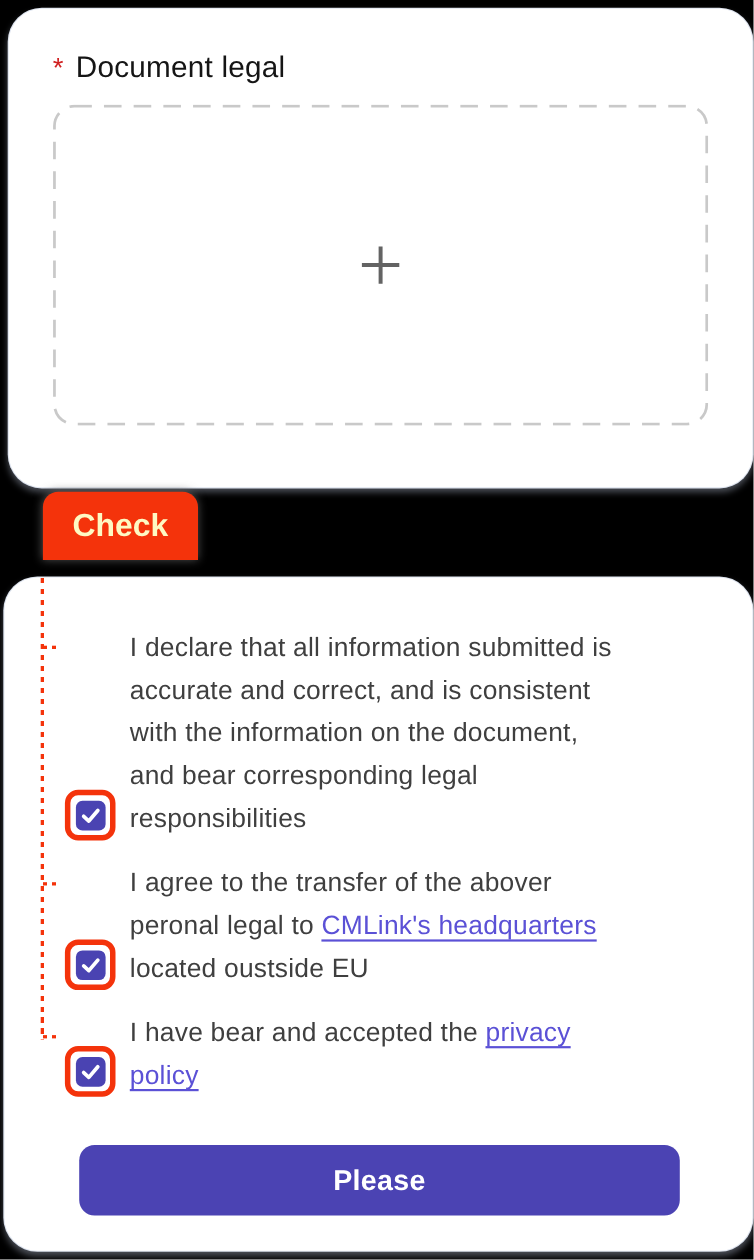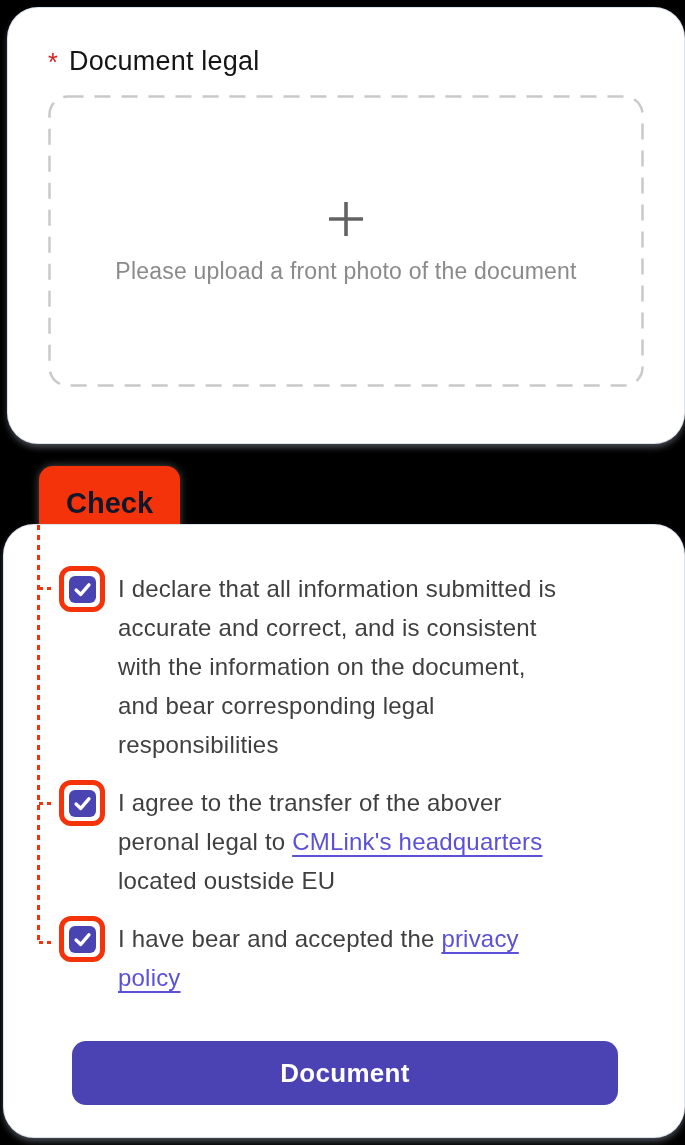--- a/index.html
+++ b/index.html
@@ -33,37 +33,37 @@
   .asterisk{color:var(--asterisk-red); font-size:25px; margin-right:11px; margin-top:2px;}
   .dropzone{
     position:relative; margin-top:18px; height:292px;
     display:flex; flex-direction:column; align-items:center; justify-content:center;
   }
   .dropzone-border{position:absolute; left:0; top:0;}
   .plus-icon{display:block;}
   .placeholder{margin-top:18px; font-size:23px; color:var(--placeholder-gray); letter-spacing:.2px;}
   
   .check-badge{
-    position:absolute; left:39px; top:466px; width:141px; height:74px;
+    position:absolute; left:39px; top:447px; width:141px; height:62px;
     background:var(--accent-red);
     border-radius:14px 14px 0 0;
-    color:#0f172a; font-weight:bold; font-size:29px;
+    color:#fef9c3; font-weight:bold; font-size:29px;
     display:flex; align-items:center; justify-content:center;
     box-shadow:0 0 9px rgba(105,105,105,.75);
     z-index:1;
   }
   
   .check-card{
     position:absolute; left:4px; top:525px; width:680px; height:612px;
     background:#fff; border-radius:30px;
     box-shadow:0 0 0 1px var(--card-edge), 0 4px 7px rgba(175,185,205,.45);
     padding:44px 36px 0 55px;
     z-index:2;
   }
-  .check-row{display:flex; align-items:flex-start; margin-bottom:19px;}
+  .check-row{display:flex; align-items:flex-end; margin-bottom:19px;}
   .checkbox{
     flex:0 0 auto; width:46px; height:46px; margin-top:-3px;
     border:5px solid var(--accent-red); border-radius:12px; background:#fff;
     display:flex; align-items:center; justify-content:center; cursor:pointer;
   }
   .checkbox-inner{
     width:27px; height:27px; border-radius:6px; background:var(--checkbox-purple);
     display:none; align-items:center; justify-content:center;
   }
   .checkbox.checked .checkbox-inner{display:flex;}
@@ -105,21 +105,20 @@
     <span>Document legal</span>
   </div>
   <div class="dropzone">
     <svg class="dropzone-border" width="596" height="292" viewBox="0 0 596 292">
       <rect x="1.5" y="1.5" width="593" height="289" rx="18" ry="18" fill="none" stroke="#c9c9c9" stroke-width="2.5" stroke-dasharray="16 11"></rect>
     </svg>
     <svg class="plus-icon" width="42" height="42" viewBox="0 0 42 42">
       <line x1="21" y1="4" x2="21" y2="38" stroke="#636363" stroke-width="3.6"></line>
       <line x1="4" y1="21" x2="38" y2="21" stroke="#636363" stroke-width="3.6"></line>
     </svg>
-    <div class="placeholder">Please upload a front photo of the document</div>
   </div>
 </section>
 
 <div class="check-badge">
   <span>Check</span>
 </div>
 <div class="vline"></div>
 <div class="hline hline1"></div>
 <div class="hline hline2"></div>
 <div class="hline hline3"></div>
@@ -159,14 +158,14 @@
       <span class="checkbox-inner">
         <svg width="21" height="21" viewBox="0 0 18 18">
           <polyline points="3.5,9.5 7.5,13.2 14.5,5" fill="none" stroke="#ffffff" stroke-width="2.9" stroke-linecap="round" stroke-linejoin="round"></polyline>
         </svg>
       </span>
     </span>
     <div class="check-text"><span>I have bear and accepted the </span><a href="#">privacy
 policy</a></div>
   </div>
 </div>
-  <button class="confirm-btn">Document</button>
+  <button class="confirm-btn">Please</button>
 </section>
 
 </body></html>

